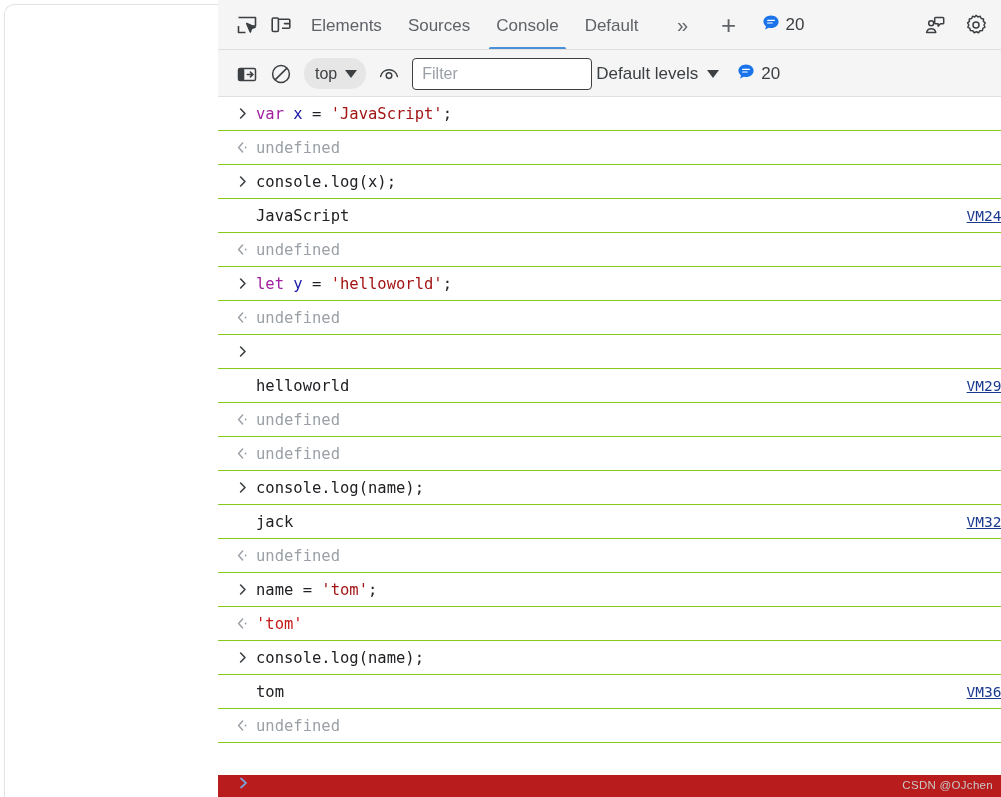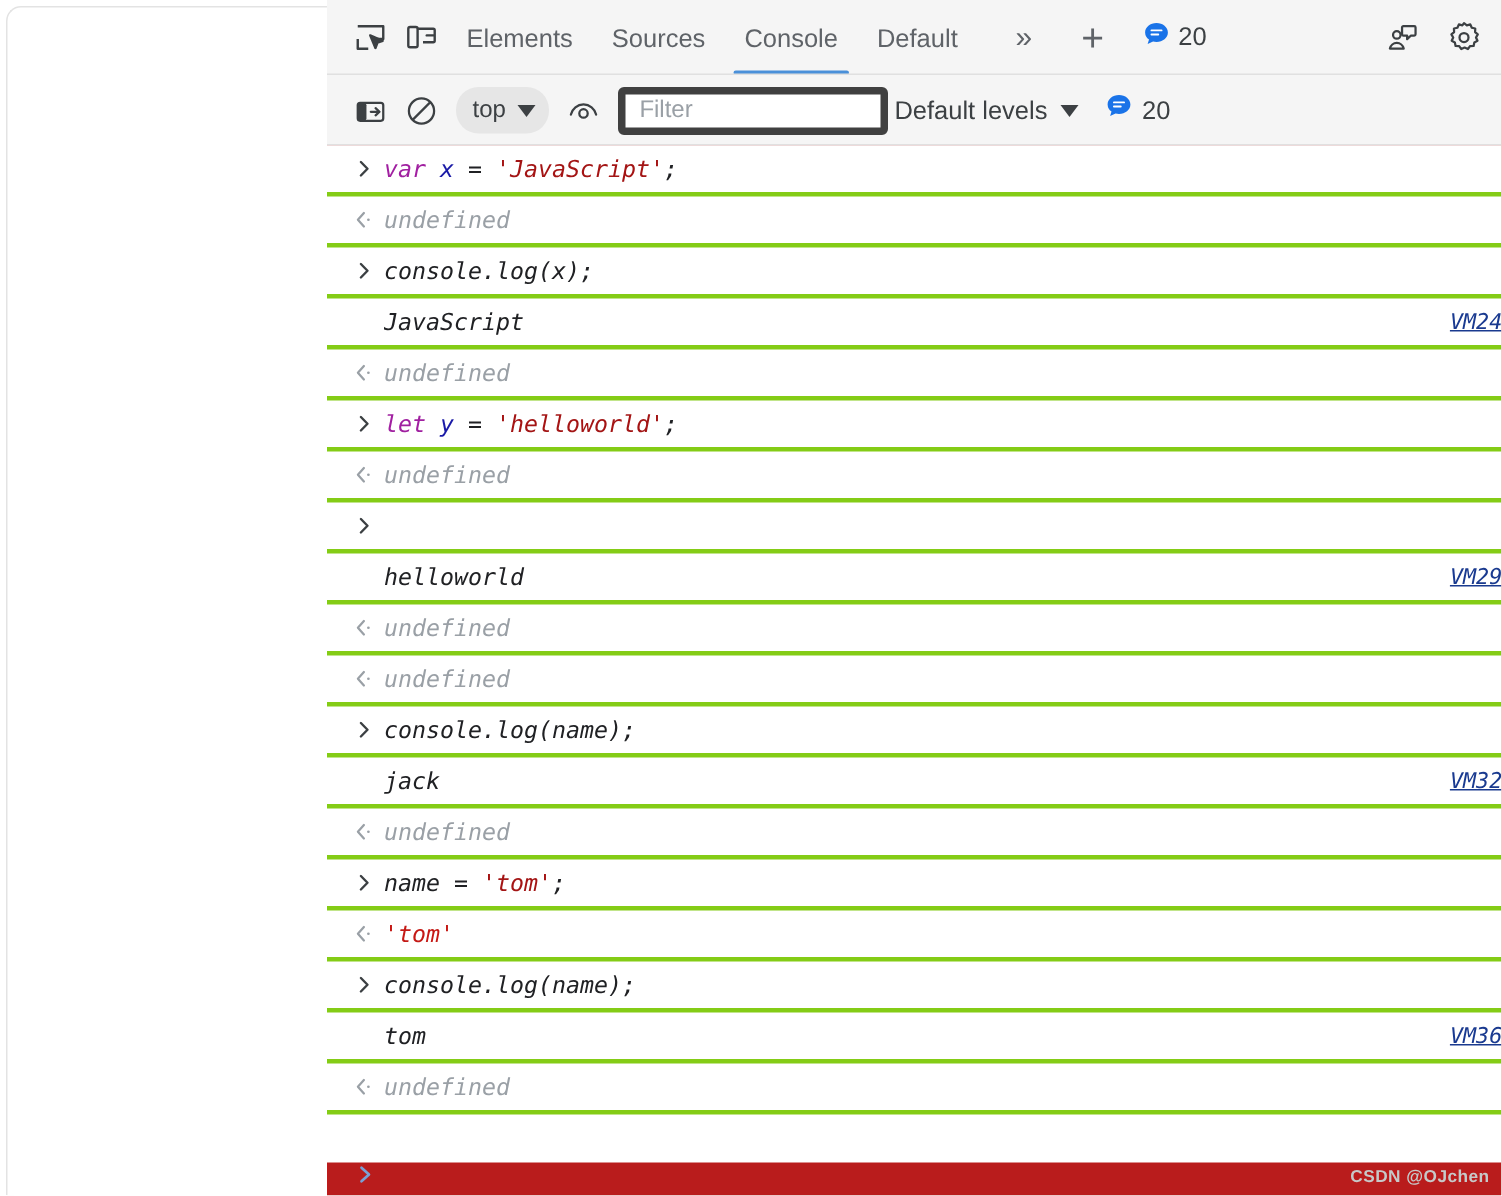--- a/index.html
+++ b/index.html
@@ -179,21 +179,21 @@
   }
   .caret {
     width: 0; height: 0;
     border-left: 6px solid transparent;
     border-right: 6px solid transparent;
     border-top: 8px solid #3c4043;
   }
   #filter-input {
     width: 180px;
     height: 32px;
-    border: 5px solid #404040;
+    border: 1px solid #404040;
     border-radius: 4px;
     background: #ffffff;
     font-size: 16px;
     color: #3c4043;
     padding: 0 9px;
     box-sizing: border-box;
     margin-left: 6px;
     font-family: "Liberation Sans", sans-serif;
     outline: none;
   }
@@ -227,27 +227,26 @@
     overflow: hidden;
     background: #ffffff;
     position: relative;
   }
   .msg {
     position: relative;
     display: flex;
     align-items: center;
     height: 34px;
     padding-left: 18px;
-    border-bottom: 3px solid #84cc16;
+    border-bottom: 1px solid #84cc16;
     box-sizing: border-box;
     font-family: "DejaVu Sans Mono", monospace;
     font-size: 15.5px;
     color: #202124;
     white-space: pre;
-    font-style: italic;
   }
   .gutter {
     width: 20px;
     flex: 0 0 20px;
     display: flex;
     align-items: center;
     justify-content: flex-start;
     font-family: "Liberation Sans", sans-serif;
   }
   .gutter svg { display: block; }
@@ -285,21 +284,20 @@
 
   
   #watermark {
     position: absolute;
     right: 8px;
     bottom: 6px;
     font-size: 11.5px;
     color: #c8c8c8;
     font-family: "Liberation Sans", sans-serif;
     letter-spacing: 0.3px;
-    font-weight: bold;
   }
 </style>
 </head>
 <body>
 
 <div id="left-page">
   <div id="left-page-sheet"></div>
 </div>
 
 <div id="devtools">

